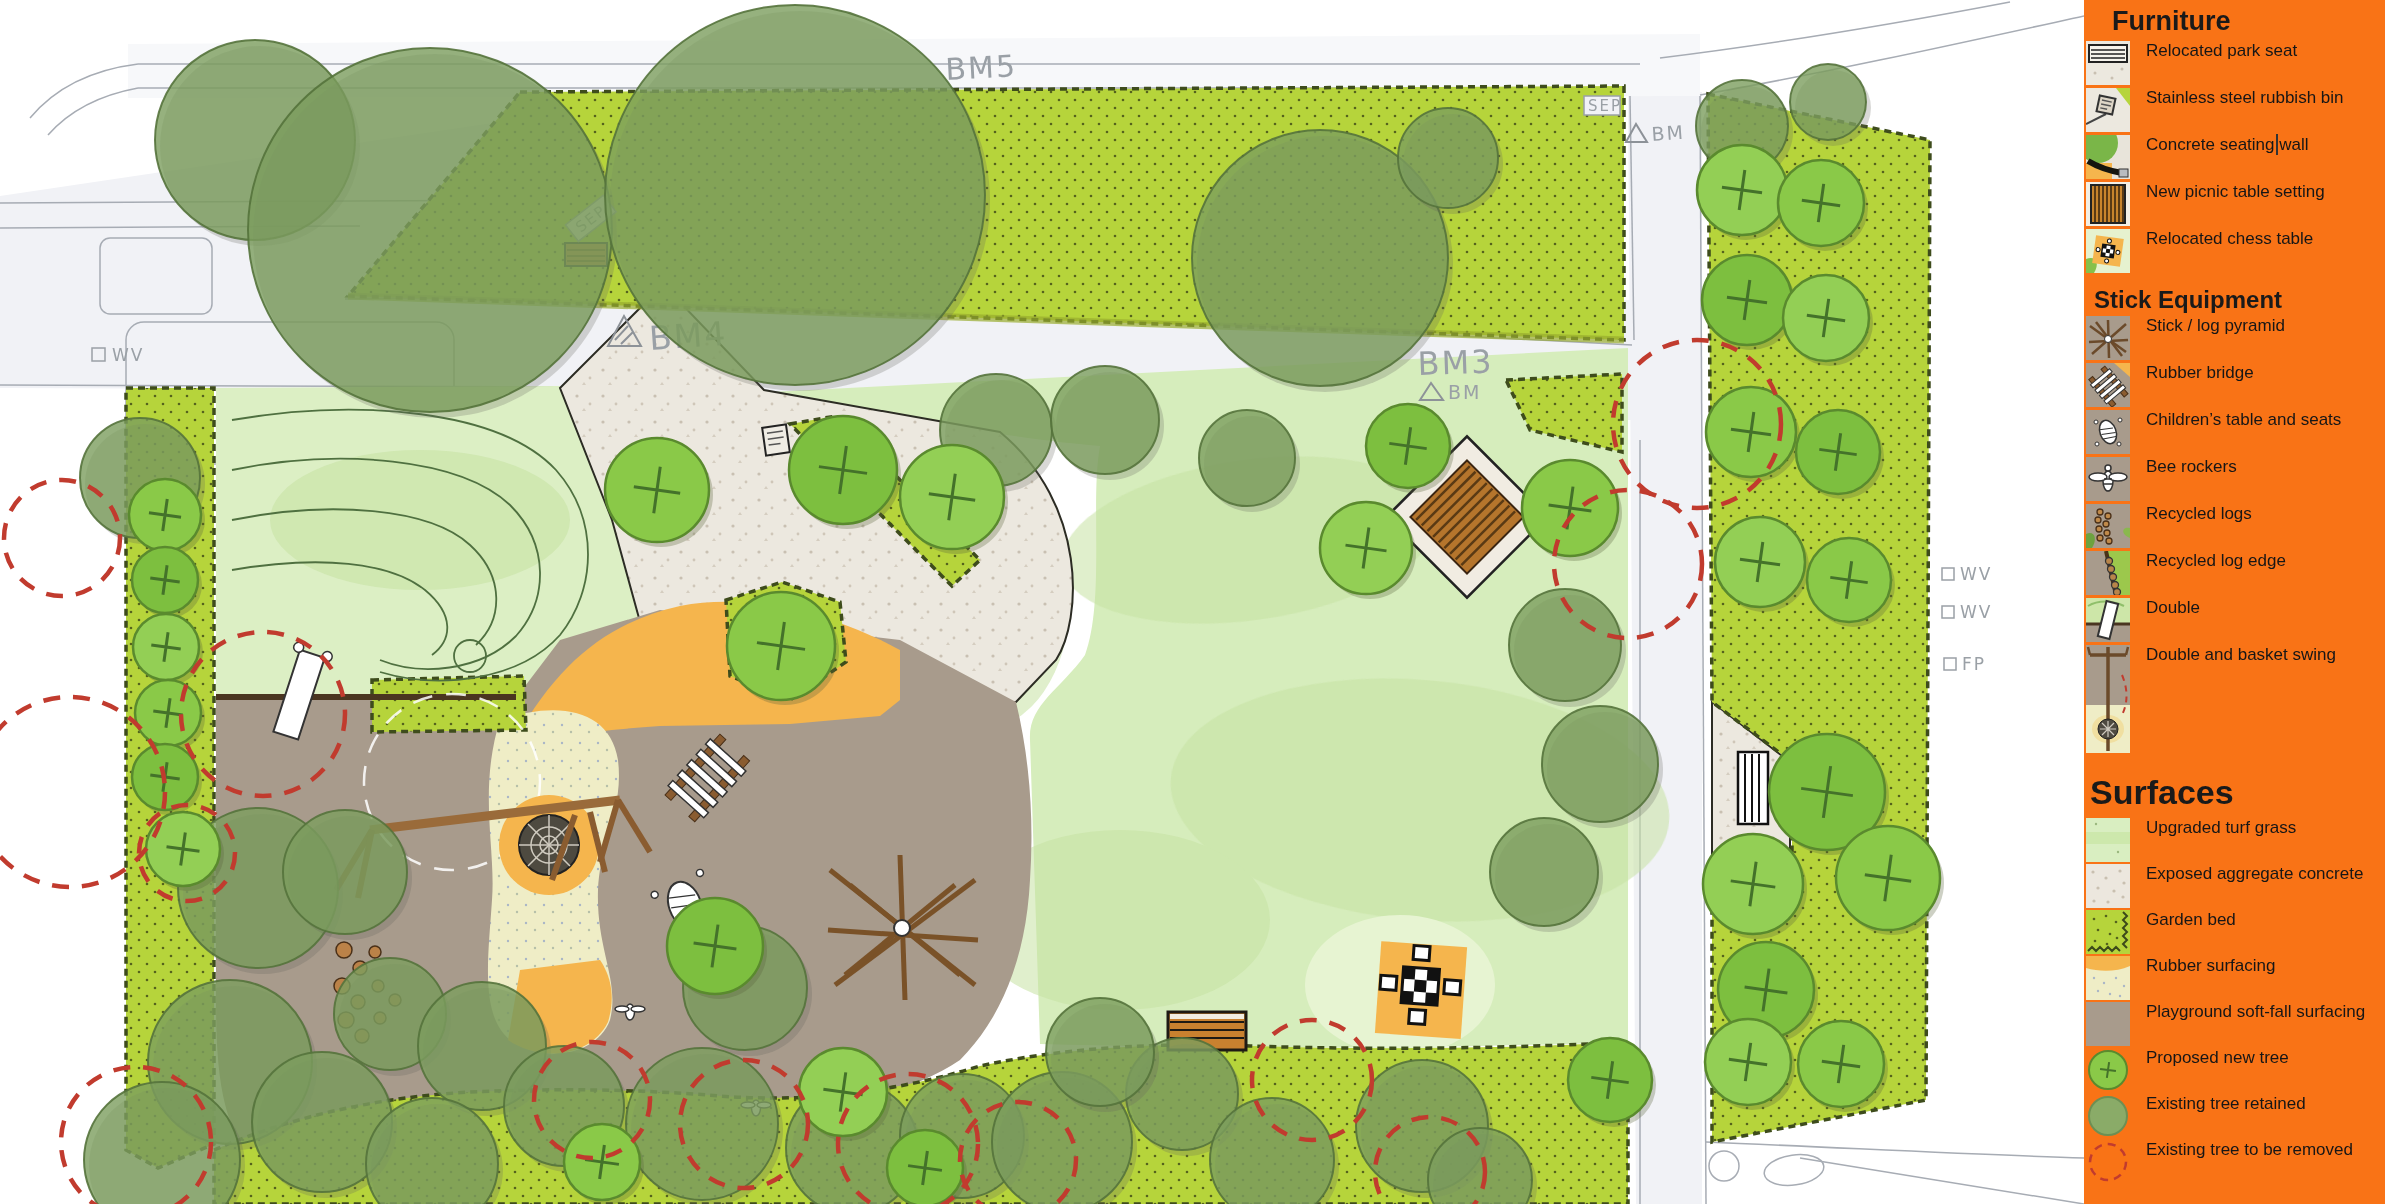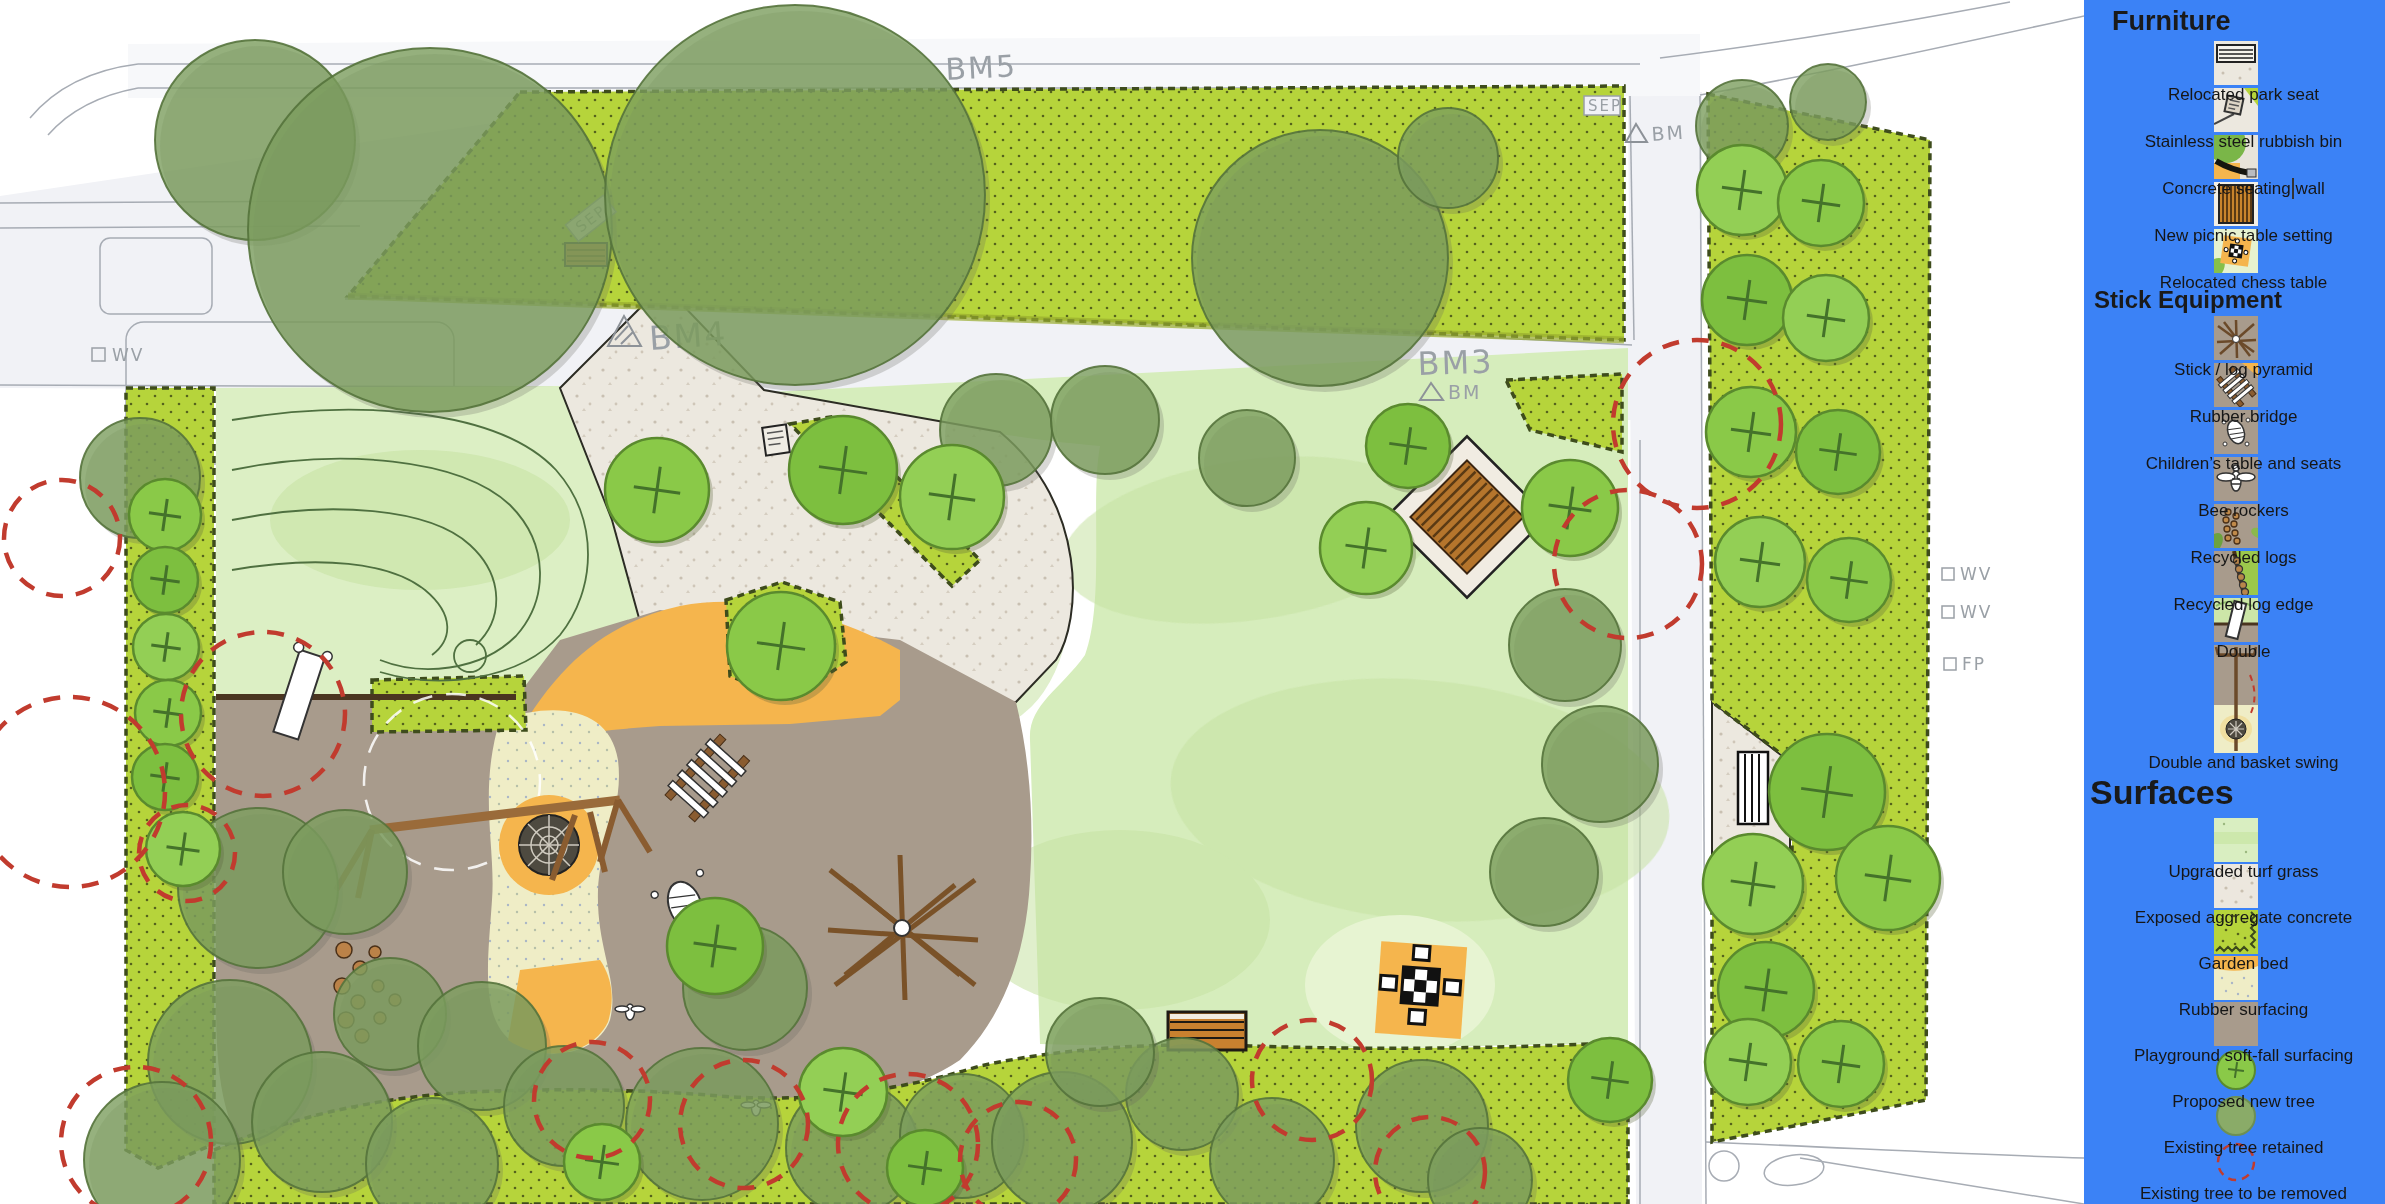--- a/index.html
+++ b/index.html
@@ -1,24 +1,24 @@
 <!DOCTYPE html>
 <html><head>
 <meta charset="utf-8">
 <style>
   html,body{margin:0;padding:0;background:#ffffff;}
   .stage{position:relative;width:2385px;height:1204px;background:#fff;overflow:hidden;
          font-family:"Liberation Sans", sans-serif;}
   #map-svg{position:absolute;left:0;top:0;}
-  .legend{position:absolute;left:2084px;top:0;width:301px;height:1204px;background:#3b82f6;}
+  .legend{position:absolute;left:2084px;top:0;width:301px;height:1204px;background:#f97316;}
   .lg-title{font-weight:bold;color:#1a1a1a;}
   .lg-title.furniture{font-size:27px;margin:6px 0 4px 28px;}
   .lg-title.play{font-size:24px;margin:10px 0 2px 10px;}
   .lg-title.surfaces{font-size:34px;margin:16px 8px 6px 6px;}
-  .lg-row{display:flex;align-items:center;height:47px;padding-left:2px;flex-direction:column;}
+  .lg-row{display:flex;height:47px;padding-left:2px;}
   .lg-row.tall{height:112px;}
   .lg-row.s-row{height:46px;}
   .sw{flex:0 0 44px;width:44px;height:44px;}
   .lg-row.tall .sw{height:108px;}
   .sw svg{display:block;}
   .lg-label{margin-left:16px;font-size:17px;color:#161616;position:relative;white-space:nowrap;}
   .caret{position:absolute;left:130px;top:-1px;width:1.5px;height:21px;background:#333;}
   .maplabel{fill:#9aa0a6;letter-spacing:2px;font-family:"DejaVu Sans",sans-serif;}
 </style>
 </head>

